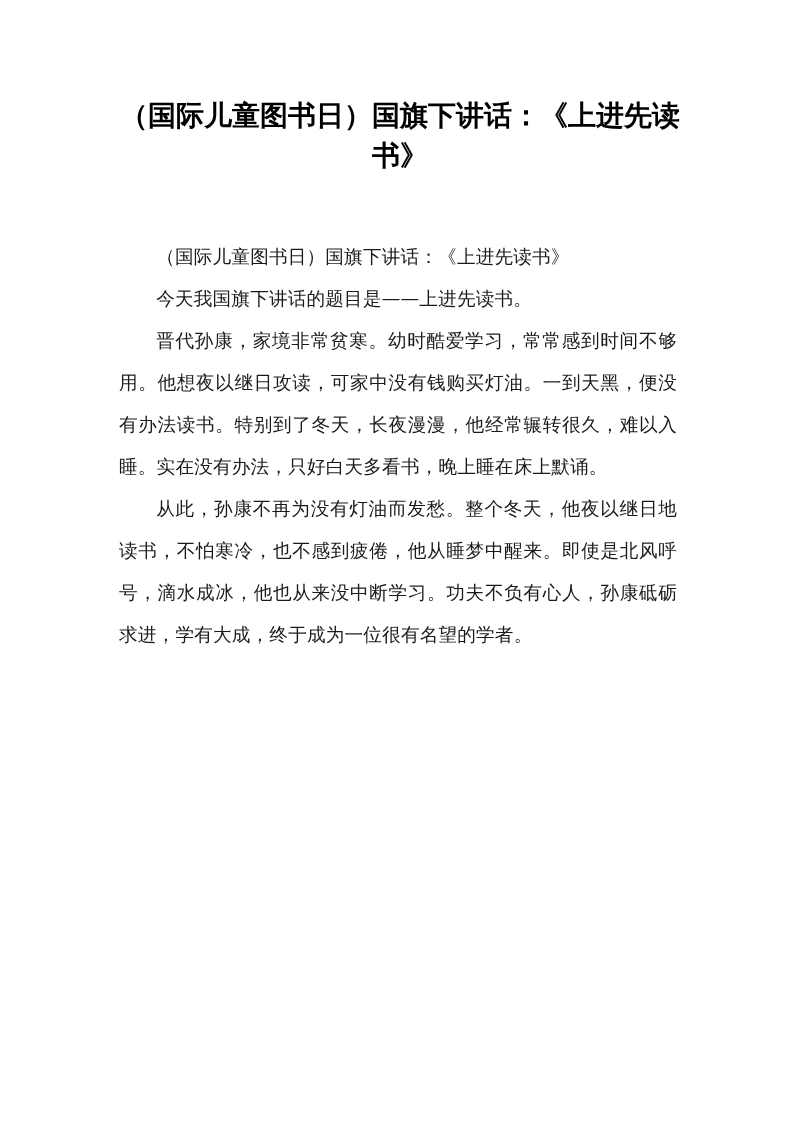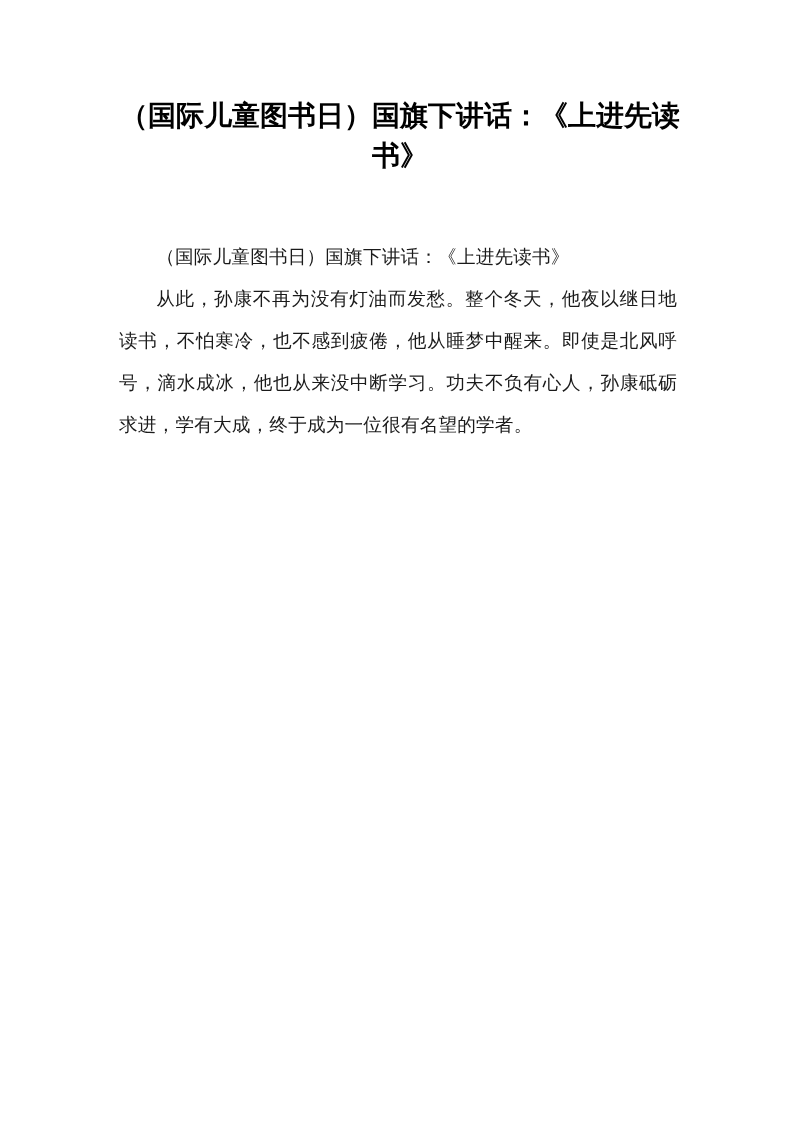--- a/index.html
+++ b/index.html
@@ -53,15 +53,17 @@
     }
   </style>
 </head>
 <body>
 
 <div class="page">
   <h1 class="title">（国际儿童图书日）国旗下讲话：《上进先读书》</h1>
 
   <div class="body">
     <p class="para">（国际儿童图书日）国旗下讲话：《上进先读书》</p>
+    <p class="para">今天我国旗下讲话的题目是——上进先读书。</p>
+    <p class="para">晋代孙康，家境非常贫寒。幼时酷爱学习，常常感到时间不够用。他想夜以继日攻读，可家中没有钱购买灯油。一到天黑，便没有办法读书。特别到了冬天，长夜漫漫，他经常辗转很久，难以入睡。实在没有办法，只好白天多看书，晚上睡在床上默诵。</p>
     <p class="para">从此，孙康不再为没有灯油而发愁。整个冬天，他夜以继日地读书，不怕寒冷，也不感到疲倦，他从睡梦中醒来。即使是北风呼号，滴水成冰，他也从来没中断学习。功夫不负有心人，孙康砥砺求进，学有大成，终于成为一位很有名望的学者。</p>
   </div>
 </div>
 
 </body></html>

